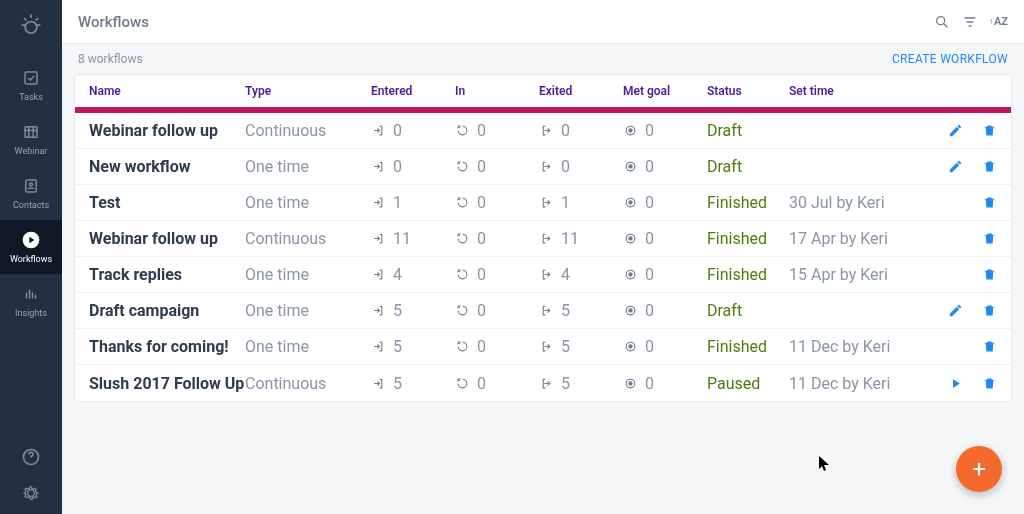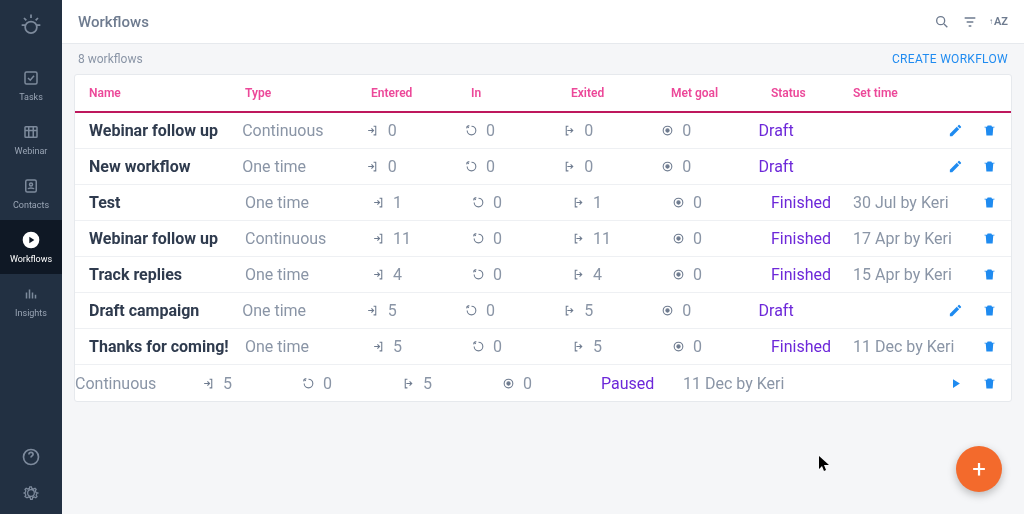--- a/index.html
+++ b/index.html
@@ -14,34 +14,34 @@
 .nav-bottom{margin-top:auto;margin-bottom:10px;display:flex;flex-direction:column;align-items:center;gap:14px}
 .nav-bottom .icon{width:22px;height:22px;display:flex;align-items:center;justify-content:center;color:#7d8a9c;cursor:pointer}
 .main{position:absolute;left:62px;top:0;right:0;height:514px;display:flex;flex-direction:column}
 .header{height:44px;background:#fff;border-bottom:1px solid #e6e9ed;display:flex;align-items:center;padding:0 16px}
 .header-title{color:#6e7b8f;font-size:15px;font-weight:500}
 .header-tools{margin-left:auto;display:flex;align-items:center;gap:10px;color:#6e7b8f}
 .header-tools .icon{width:18px;height:18px;display:flex;align-items:center;justify-content:center;cursor:pointer}
 .subhead{height:30px;display:flex;align-items:center;padding:0 16px;color:#8a95a6;font-size:12px}
 .create-btn{margin-left:auto;color:#1f8bf0;font-size:12px;font-weight:400;letter-spacing:.3px;cursor:pointer}
 .table{background:#fff;border:1px solid #e6e9ed;border-radius:3px;margin:0 12px}
-.thead{display:flex;align-items:center;height:38px;border-bottom:2px solid #be185d;color:#ec4899;font-size:12px;font-weight:600}
+.thead{display:flex;align-items:center;height:38px;border-bottom:6px solid #be185d;color:#4c1d95;font-size:12px;font-weight:600}
 .col-name{width:170px;padding-left:14px}
 .col-type{width:126px}
-.col-num{width:100px;display:flex;align-items:center;gap:8px}
+.col-num{width:84px;display:flex;align-items:center;gap:8px}
 .col-status{width:82px}
 .col-setlive{width:110px}
 .col-actions{flex:1;display:flex;justify-content:flex-end;gap:18px;padding-right:14px}
 .row{display:flex;align-items:center;height:36px;border-bottom:1px solid #eef0f3;font-size:16px}
 .row:last-child{border-bottom:none}
 .row .col-name{color:#2f3b4e;font-weight:700}
 .row .col-type{color:#8a95a6}
 .row .col-num{color:#8a95a6}
 .row .col-num .nicon{width:14px;height:14px;display:inline-flex;align-items:center;justify-content:center;color:#6e7b8f}
-.row .col-status{color:#6d28d9}
+.row .col-status{color:#4d7c0f}
 .row .col-setlive{color:#8a95a6}
 .action-icon{width:16px;height:16px;display:flex;align-items:center;justify-content:center;cursor:pointer;color:#1f8bf0}
 .fab{position:absolute;right:22px;bottom:22px;width:46px;height:46px;border-radius:50%;background:#f36a2c;display:flex;align-items:center;justify-content:center;color:#fff;font-size:24px;cursor:pointer;box-shadow:0 3px 8px rgba(0,0,0,.25)}
 .cursor{position:absolute;left:818px;top:455px;font-size:14px;color:#000}
 svg{display:block}
 </style>
 </head>
 <body>
 
 <div class="sidebar">
@@ -482,20 +482,21 @@
           <div class="col-setlive">11 Dec by Keri</div>
           <div class="col-actions">
             <span class="action-icon">
               <svg width="15" height="15" viewBox="0 0 24 24" fill="currentColor">
                 <path d="M6 7h12l-1 13H7L6 7zm3-3h6l1 2H8l1-2zM4 6h16v1H4z"></path>
               </svg>
             </span>
           </div>
         </div>
         <div class="row">
+          <div class="col-name">Slush 2017 Follow Up</div>
           <div class="col-type">Continuous</div>
           <div class="col-num">
             <span class="nicon">
               <svg width="13" height="13" viewBox="0 0 24 24" fill="none" stroke="currentColor" stroke-width="2">
                 <path d="M14 4h4v16h-4M10 8l4 4-4 4M4 12h10"></path>
               </svg>
             </span>
             <span>5</span>
           </div>
           <div class="col-num">

